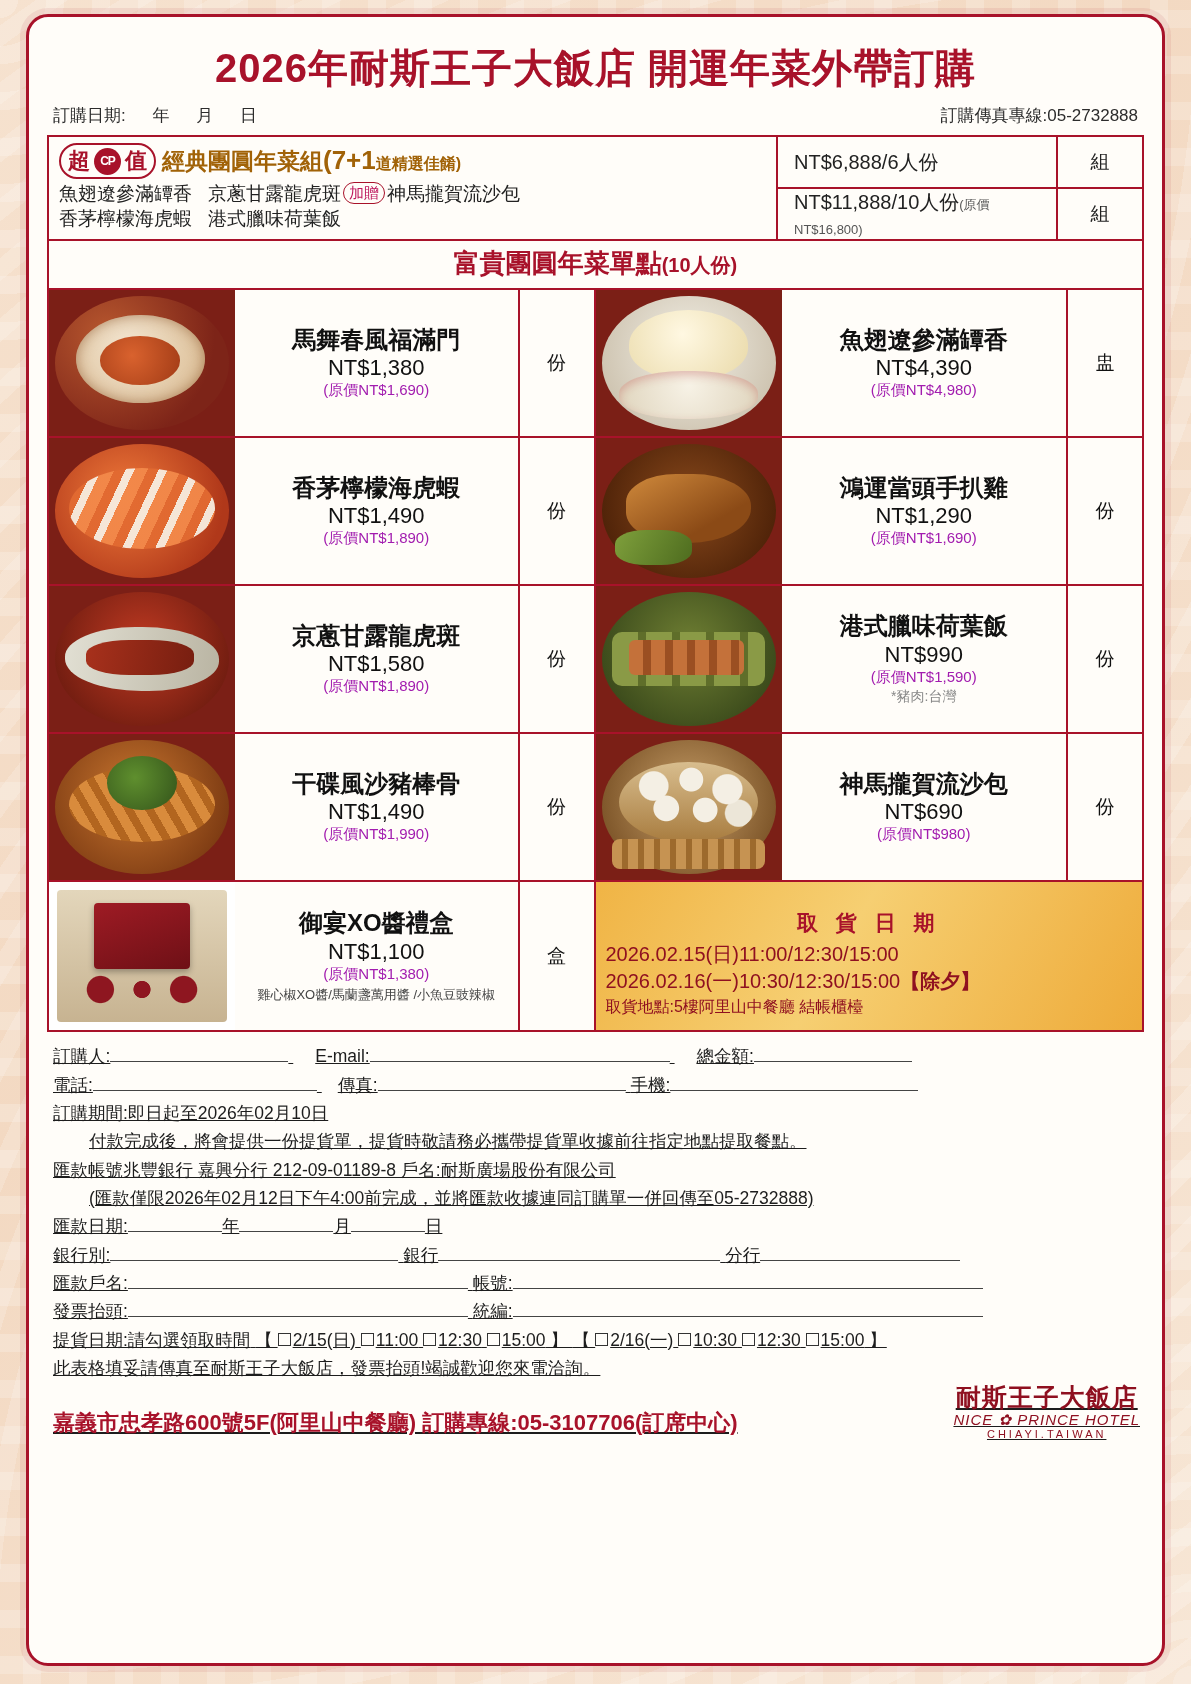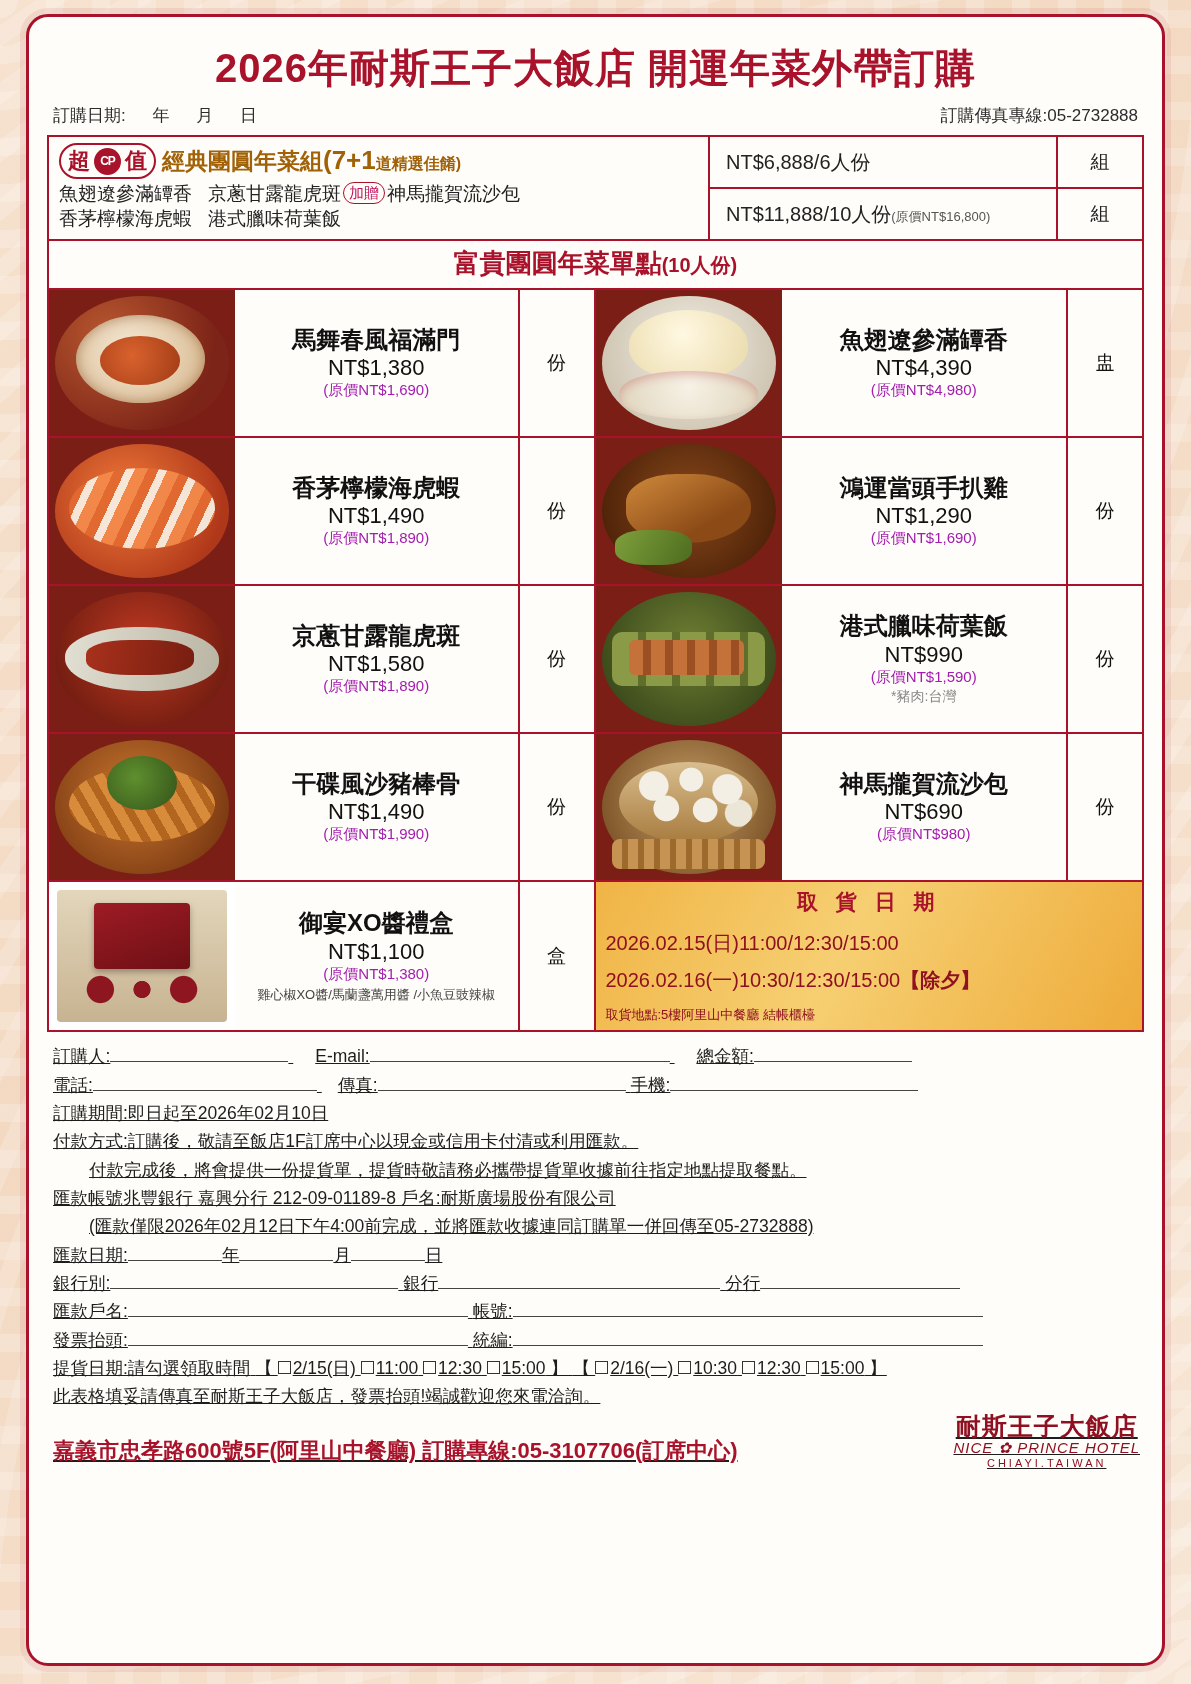--- a/index.html
+++ b/index.html
@@ -76,21 +76,21 @@
   .combo-name .small{ font-size:16px; }
   .combo-name .big{ font-size:26px; }
   .dish-lines{ font-size:19px; color:#222; line-height:1.32; margin-top:2px;}
   .dish-lines .col{ display:inline-block; }
   .dish-lines .gap{ display:inline-block; width:16px;}
   .gift-badge{
     display:inline-block; border:1.5px solid #a8122a; border-radius:12px;
     color:#be185d; font-size:15px; padding:0 5px; margin:0 2px;
     vertical-align:2px;
   }
-  .combo-right{ width:432px; display:flex; flex-direction:column; }
+  .combo-right{ width:364px; display:flex; flex-direction:column; }
   .combo-price{
     flex:1; display:flex; align-items:center;
     border-bottom:2px solid #a8122a;
   }
   .combo-price:last-child{ border-bottom:none; }
   .combo-price .p{ flex:1; padding-left:16px; font-size:20px; color:#222;}
   .combo-price .p .orig{ font-size:13px; color:#555;}
   .combo-price .unit{
     width:86px; text-align:center; font-size:19px; color:#222;
     border-left:2px solid #a8122a; align-self:stretch;
@@ -124,30 +124,30 @@
   .info .note{ font-size:14px; color:#888; margin-top:1px;}
   .info .sub{ font-size:13px; color:#444; line-height:1.25; margin-top:3px;}
   .unitcol{
     width:76px; border-left:2px solid #a8122a;
     display:flex;align-items:center;justify-content:center;
     font-size:19px;color:#111;
   }
   
   .pickup{
     background:linear-gradient(120deg,#f0b445 0%, #f6cf72 45%, #eeab3a 100%);
-    display:flex;flex-direction:column;justify-content:space-between;
-    padding:6px 10px; flex:1;
+    display:flex;flex-direction:column;justify-content:flex-end;
+    padding:12px 10px; flex:1;
   }
   .pickup .t{
     text-align:center;color:#a8122a;font-weight:bold;font-size:21px;letter-spacing:6px;
     margin-bottom:4px;
   }
   .pickup .l{ color:#8f1020; font-size:20px; line-height:1.35; }
   .pickup .l .ex{ font-weight:bold; }
-  .pickup .addr{ color:#8f1020; font-size:13px; margin-top:2px;}
+  .pickup .addr{ color:#8f1020; font-size:16px; margin-top:2px;}
   
   .form{
     padding:10px 4px 0 6px; font-size:17.5px; color:#1d1d1d; line-height:1.62;text-decoration:underline;
   }
   .ln{ display:block; white-space:nowrap; }
   .u{ display:inline-block; border-bottom:1px solid #444; vertical-align:baseline; }
   .indent{ padding-left:36px; }
   .foot{
     display:flex; align-items:flex-end; justify-content:space-between; margin-top:2px;
   }
@@ -385,21 +385,20 @@
       <span style="margin-left:22px">總金額:</span><span class="u" style="width:158px"></span>
     </div>
 
     <div class="ln">
       <span>電話:</span><span class="u" style="width:224px"></span>
       <span style="margin-left:16px">傳真:</span><span class="u" style="width:248px"></span>
       <span>手機:</span><span class="u" style="width:248px"></span>
     </div>
 
     <div class="ln">訂購期間:即日起至2026年02月10日</div>
-    <div class="ln">付款方式:訂購後，敬請至飯店1F訂席中心以現金或信用卡付清或利用匯款。</div>
     <div class="ln indent">付款完成後，將會提供一份提貨單，提貨時敬請務必攜帶提貨單收據前往指定地點提取餐點。</div>
     <div class="ln">匯款帳號兆豐銀行 嘉興分行 212-09-01189-8 戶名:耐斯廣場股份有限公司</div>
     <div class="ln indent">(匯款僅限2026年02月12日下午4:00前完成，並將匯款收據連同訂購單一併回傳至05-2732888)</div>
 
     <div class="ln">
       <span>匯款日期:</span><span class="u" style="width:94px"></span><span>年</span><span class="u" style="width:94px"></span><span>月</span><span class="u" style="width:74px"></span><span>日</span>
     </div>
 
     <div class="ln">
       <span>銀行別:</span><span class="u" style="width:288px"></span>

